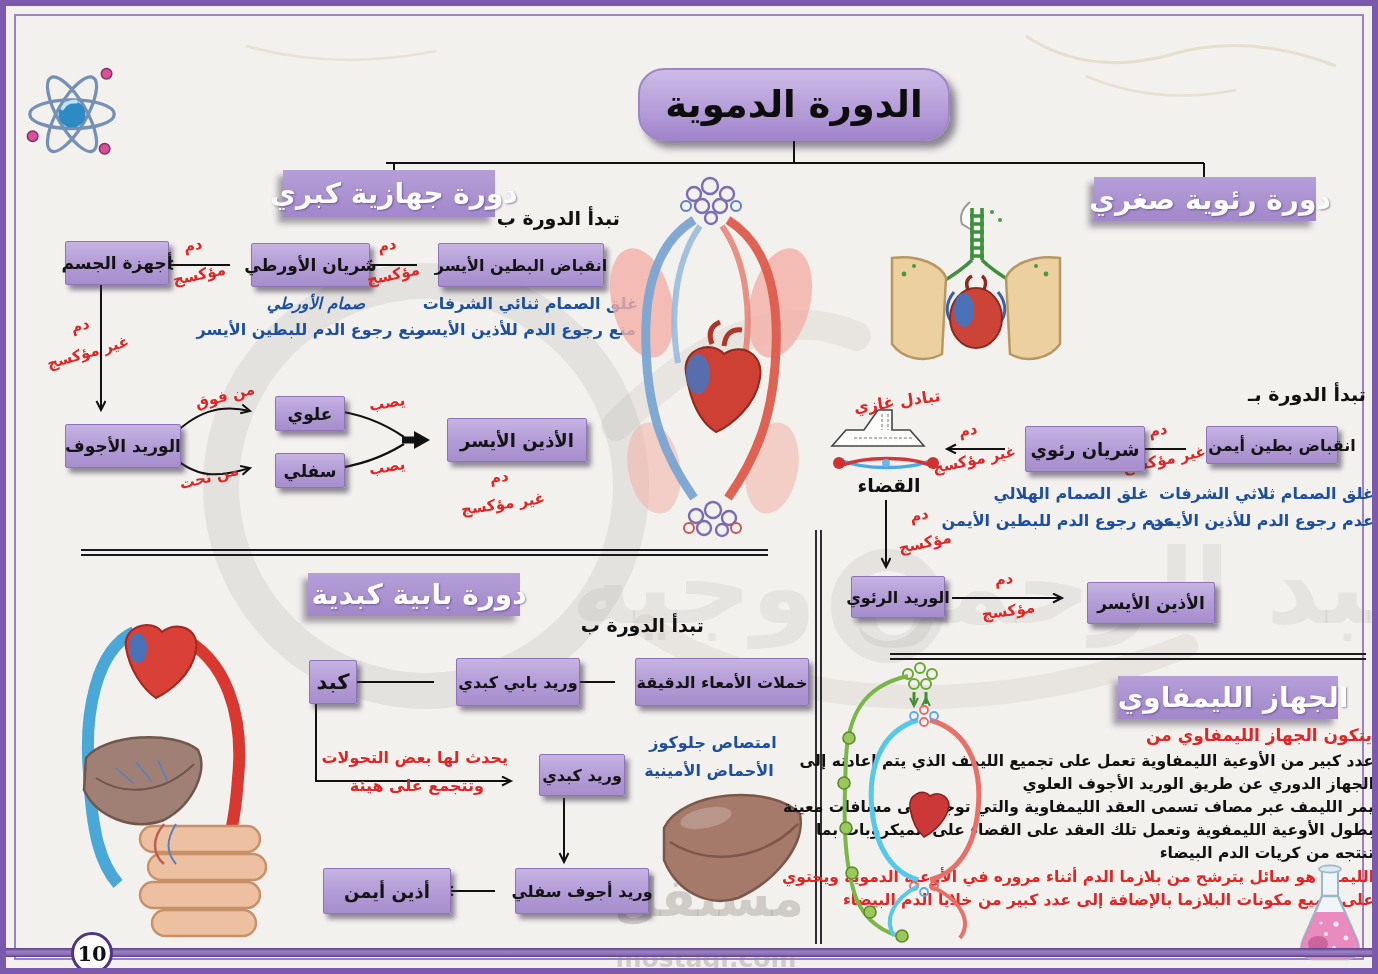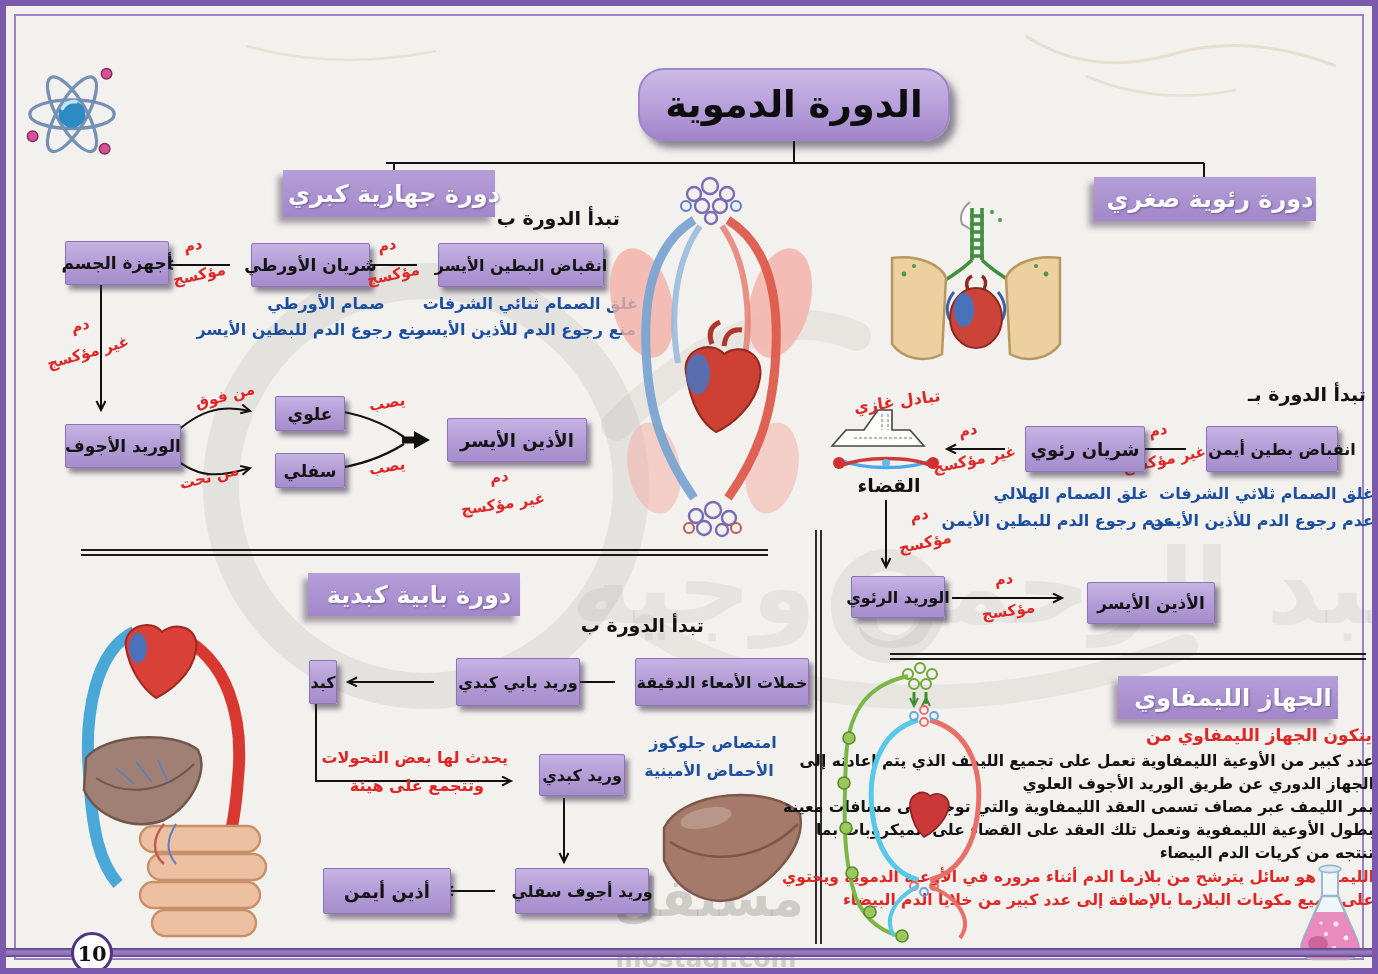--- a/index.html
+++ b/index.html
@@ -14,21 +14,21 @@
   .box {
     position:absolute; display:flex; align-items:center; justify-content:center;
     background:linear-gradient(180deg,#c6b3e2 0%,#b29bd6 55%,#a68dcc 100%);
     border:1px solid #8d74b8; color:#141414; font-weight:bold; font-size:16px;
     text-align:center; direction:rtl; white-space:nowrap;
     box-shadow:4px 5px 5px rgba(60,50,75,0.55); border-radius:2px;margin-left:17px;
   }
   .hdr {
     position:absolute; display:flex; align-items:center; justify-content:center;
     background:linear-gradient(180deg,#b59fd8,#a287ca); color:#fdfcff;
-    font-weight:bold; font-size:24px; direction:rtl; white-space:nowrap;
+    font-weight:bold; font-size:28px; direction:rtl; white-space:nowrap;
     box-shadow:-5px 6px 6px rgba(60,50,75,0.45); text-shadow:1px 1px 2px rgba(60,40,90,.5);padding-left:10px;
   }
   .title-box {
     position:absolute; display:flex; align-items:center; justify-content:center;
     background:linear-gradient(180deg,#cdbbe6 0%,#b49cd8 60%,#a184cb 100%);
     border:2px solid #9d85c6; border-radius:26px; color:#0d0d0d;
     font-weight:bold; font-size:37px; direction:rtl;
     box-shadow:6px 7px 7px rgba(55,45,70,0.55);
   }
   .blk { position:absolute; color:#111; font-weight:bold; direction:rtl; text-align:center; white-space:nowrap; }
@@ -125,21 +125,21 @@
 
   <div class="abs" style="left:352px;top:230px;width:64px;transform:rotate(-12deg);">
     <div class="red" style="position:static;">دم</div>
     <div class="red" style="position:static;margin-top:12px;">مؤكسج</div>
   </div>
   <div class="abs" style="left:158px;top:230px;width:64px;transform:rotate(-12deg);">
     <div class="red" style="position:static;">دم</div>
     <div class="red" style="position:static;margin-top:12px;">مؤكسج</div>
   </div>
 
-  <div class="blue" style="left:240px;top:288px;width:160px;">صمام الأورطي</div>
+  <div class="blue" style="left:230px;top:288px;width:160px;font-style:italic;">صمام الأورطي</div>
   <div class="blue" style="left:180px;top:314px;width:250px;">منع رجوع الدم للبطين الأيسر</div>
   <div class="blue" style="left:418px;top:288px;width:214px;">غلق الصمام ثنائي الشرفات</div>
   <div class="blue" style="left:424px;top:314px;width:206px;">منع رجوع الدم للأذين الأيسر</div>
 
   <div class="abs" style="left:28px;top:310px;width:100px;transform:rotate(-16deg);">
     <div class="red" style="position:static;">دم</div>
     <div class="red" style="position:static;margin-top:10px;">غير مؤكسج</div>
   </div>
 
   <div class="box" style="left:42px;top:418px;width:116px;height:44px;font-size:17px;">الوريد الأجوف</div>
@@ -219,21 +219,21 @@
         <circle cx="30" cy="70" r="2"></circle>
         <circle cx="162" cy="78" r="2.4"></circle>
       <circle cx="152" cy="70" r="2"></circle>
         <circle cx="116" cy="24" r="2"></circle>
         <circle cx="108" cy="16" r="2"></circle>
     </g>
   </svg>
 
   <div class="blk" style="left:1238px;top:377px;width:126px;font-size:19px;">تبدأ الدورة بـ</div>
 
-  <div class="box" style="left:1183px;top:420px;width:132px;height:46px;padding-left:20px;">انقباض بطين أيمن</div>
+  <div class="box" style="left:1183px;top:420px;width:132px;height:38px;padding-left:20px;">انقباض بطين أيمن</div>
   <div class="abs" style="left:1112px;top:415px;width:86px;transform:rotate(-12deg);">
     <div class="red" style="position:static;">دم</div>
     <div class="red" style="position:static;margin-top:12px;">غير مؤكسج</div>
   </div>
   <div class="box" style="left:1002px;top:420px;width:120px;height:46px;font-size:18px;">شريان رئوي</div>
   <div class="abs" style="left:922px;top:415px;width:86px;transform:rotate(-12deg);">
     <div class="red" style="position:static;">دم</div>
     <div class="red" style="position:static;margin-top:12px;">غير مؤكسج</div>
   </div>
 
@@ -264,21 +264,21 @@
     <div class="red" style="position:static;">دم</div>
     <div class="red" style="position:static;margin-top:14px;">مؤكسج</div>
   </div>
   <div class="box" style="left:1064px;top:576px;width:128px;height:42px;font-size:17px;">الأذين الأيسر</div>
 
   <div class="hdr" style="left:302px;top:567px;width:212px;height:43px;">دورة بابية كبدية</div>
   <div class="blk" style="left:578px;top:608px;width:120px;font-size:19px;">تبدأ الدورة ب</div>
 
   <div class="box" style="left:612px;top:652px;width:174px;height:48px;">خملات الأمعاء الدقيقة</div>
   <div class="box" style="left:433px;top:652px;width:124px;height:48px;">وريد بابي كبدي</div>
-  <div class="box" style="left:286px;top:654px;width:28px;height:44px;font-size:16px;">كبد</div>
+  <div class="box" style="left:286px;top:654px;width:48px;height:44px;font-size:21px;">كبد</div>
 
   <div class="blue" style="left:640px;top:727px;width:134px;">امتصاص جلوكوز</div>
   <div class="blue" style="left:632px;top:755px;width:142px;">الأحماض الأمينية</div>
 
   <div class="red" style="left:318px;top:742px;width:184px;font-size:16px;">يحدث لها بعض التحولات</div>
   <div class="red" style="left:344px;top:770px;width:134px;font-size:16px;">وتتجمع على هيئة</div>
 
   <div class="box" style="left:516px;top:748px;width:86px;height:42px;">وريد كبدي</div>
   <div class="box" style="left:492px;top:862px;width:134px;height:46px;">وريد أجوف سفلي</div>
   <div class="box" style="left:300px;top:862px;width:128px;height:46px;font-size:18px;">أذين أيمن</div>

